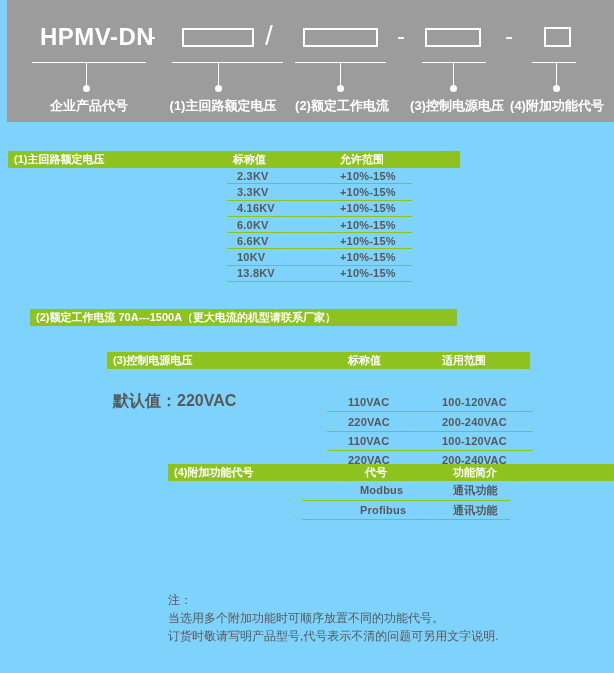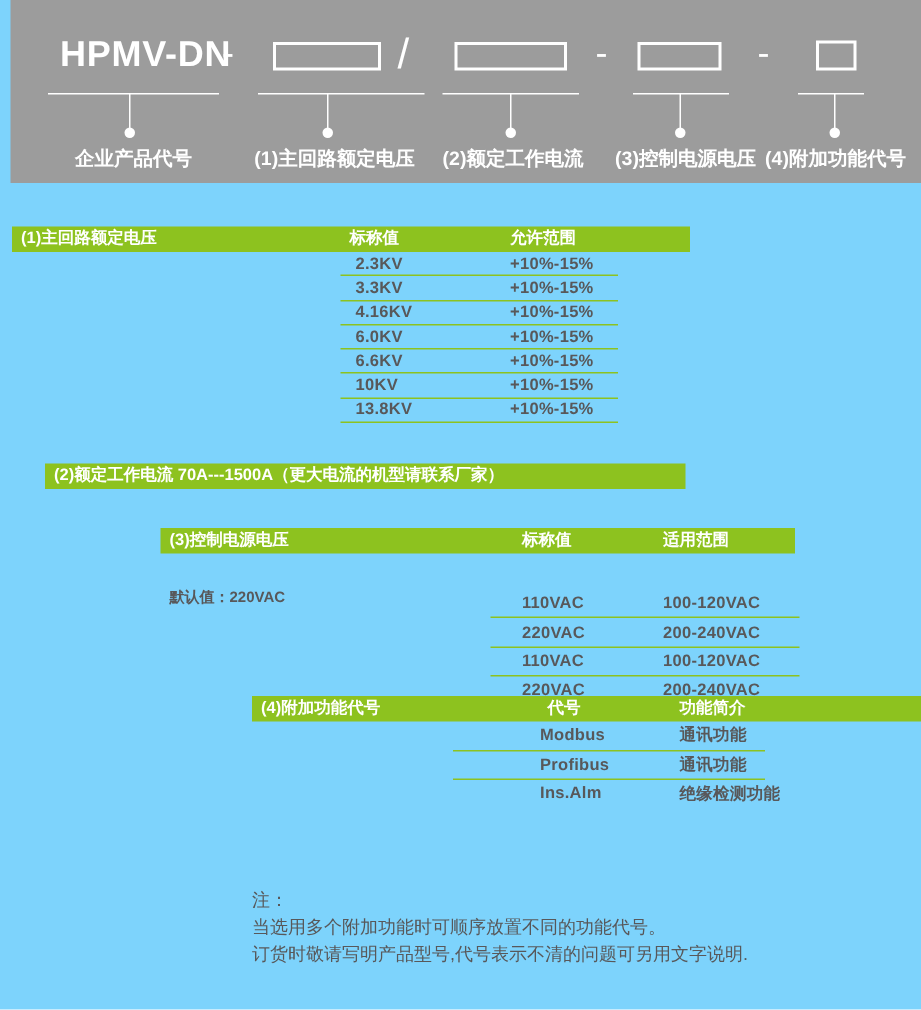--- a/index.html
+++ b/index.html
@@ -34,21 +34,21 @@
   .trow{position:relative;}
   .trow.lined{border-bottom:1px solid #8dc21f;}
   .cell{position:absolute;top:50%;transform:translateY(-50%);font-size:11px;font-weight:700;
         color:#58585a;white-space:nowrap;letter-spacing:0.2px;}
   .t1rows{left:227px;top:168px;width:185px;}
   .t1rows .trow{height:15.3px;}
   .t3rows{left:327px;top:369px;width:206px;margin-top:24px;}
   .t3rows .trow{height:18.4px;}
   .t4rows{left:302px;top:481px;width:208px;}
   .t4rows .trow{height:18.6px;}
-  .default-label{position:absolute;left:113px;top:391px;font-size:10px;font-weight:700;
+  .default-label{position:absolute;left:113px;top:391px;font-size:16px;font-weight:700;
                  color:#58585a;white-space:nowrap;}
   
   .notes{position:absolute;left:168px;top:591px;width:430px;color:#58585a;font-size:12px;
          line-height:18.2px;}
   .note-line{white-space:nowrap;}
 </style>
 </head>
 <body>
 
 <div class="canvas">
@@ -162,24 +162,20 @@
   </div>
   <div class="rows t4rows">
     <div class="trow lined">
       <span class="cell" style="left:58px;text-align:right;">Modbus</span>
       <span class="cell" style="left:151px;">通讯功能</span>
     </div>
     <div class="trow lined">
       <span class="cell" style="left:58px;">Profibus</span>
       <span class="cell" style="left:151px;">通讯功能</span>
     </div>
-    <div class="trow">
-      <span class="cell" style="left:58px;">Ins.Alm</span>
-      <span class="cell" style="left:151px;">绝缘检测功能</span>
-    </div>
   </div>
 
   <div class="notes">
     <div class="note-line">注：</div>
     <div class="note-line">当选用多个附加功能时可顺序放置不同的功能代号。</div>
     <div class="note-line">订货时敬请写明产品型号,代号表示不清的问题可另用文字说明.</div>
   </div>
 
 </div>
 

